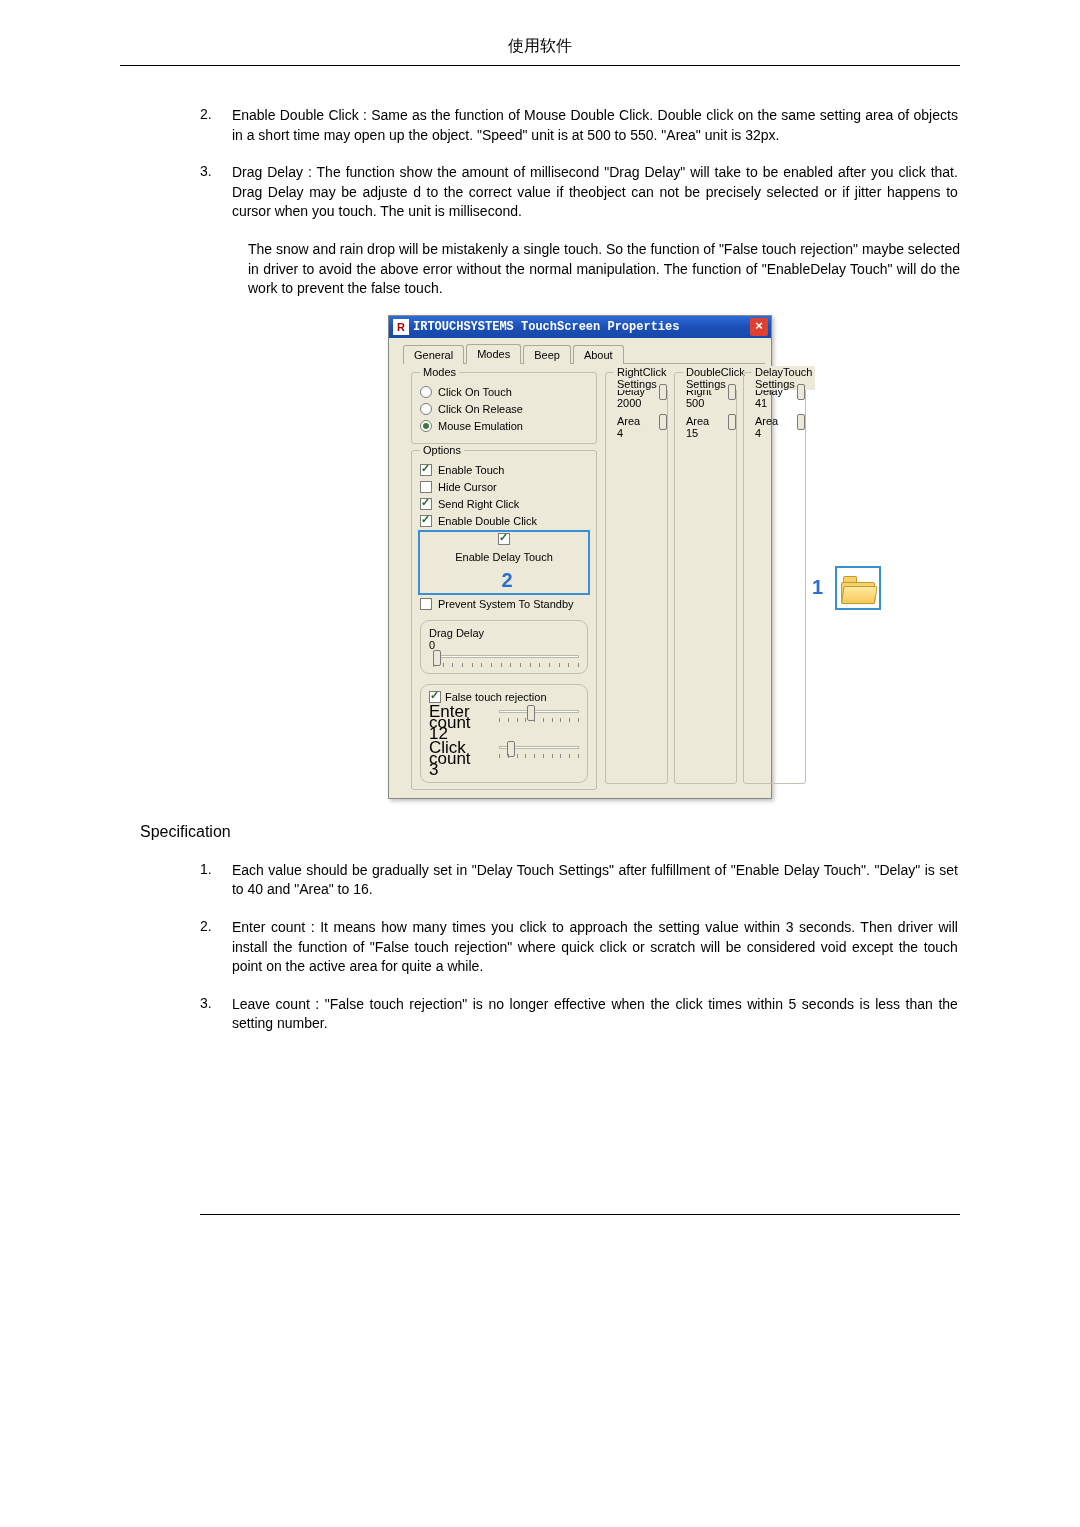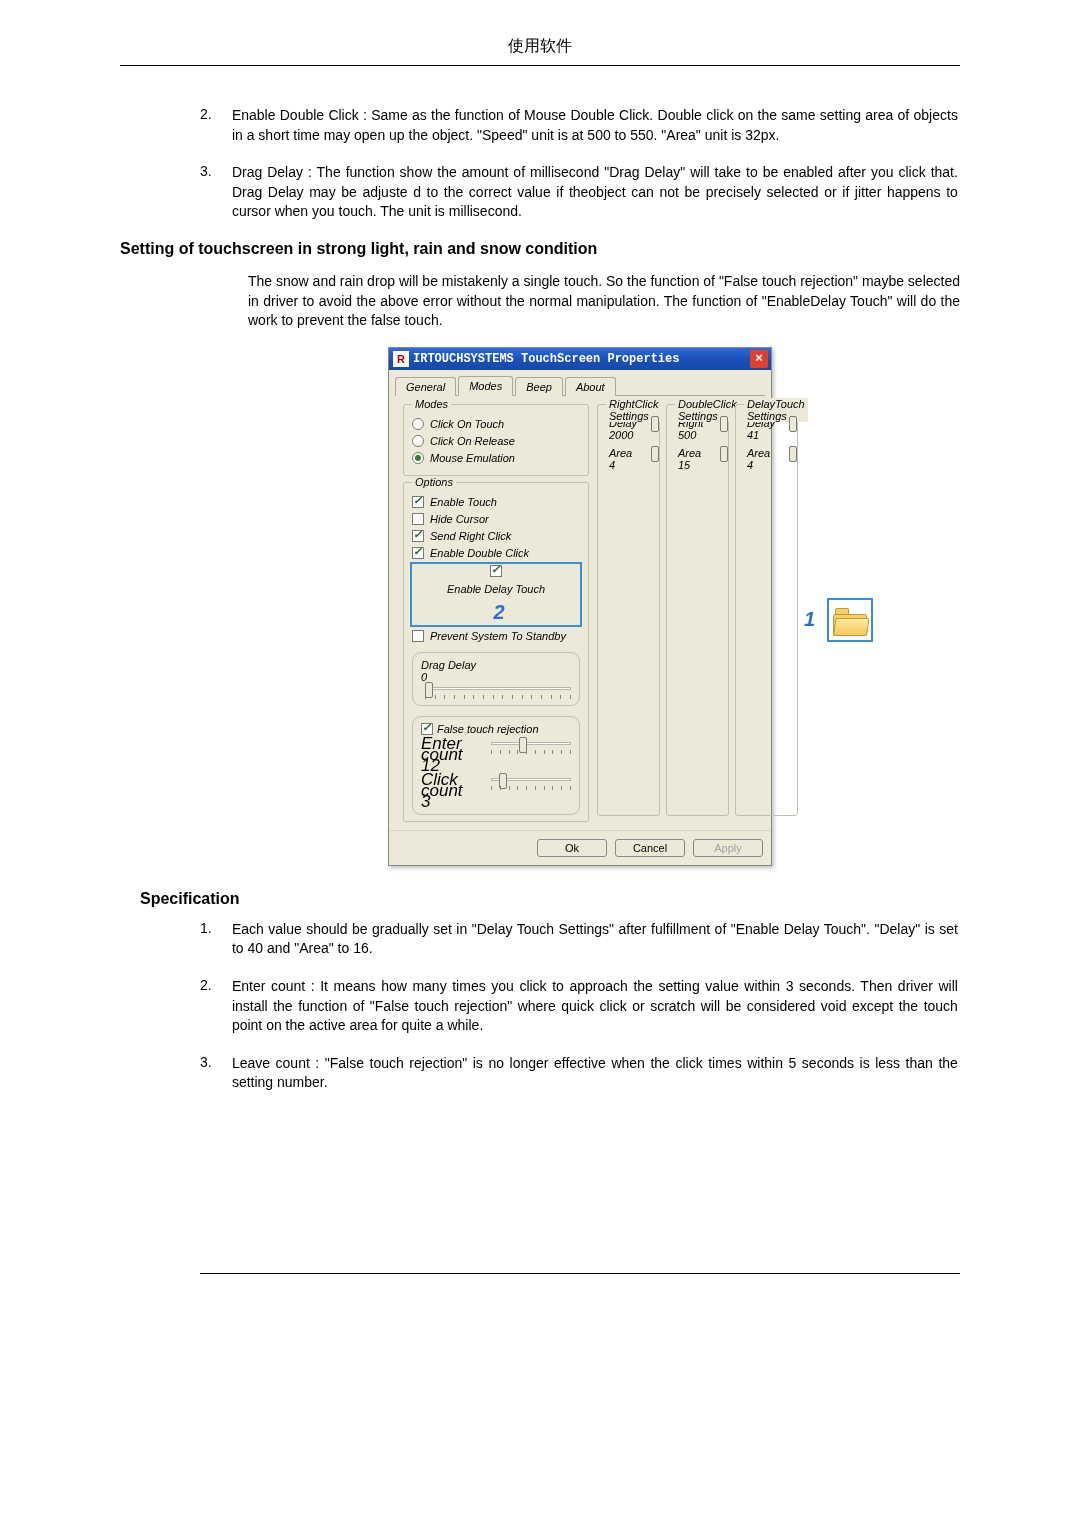--- a/index.html
+++ b/index.html
@@ -92,22 +92,21 @@
     background: #e04030;
     border-radius: 2px;
     color: #fff;
     text-align: center;
     line-height: 16px;
     font-size: 13px;
     font-family: Arial, sans-serif;
     cursor: pointer;
   }
   .tabs {
-    padding: 6px 6px 0 6px;
-    font-style: italic;
+    padding: 6px 6px 0 14px;
   }
   .tab-row {
     display: flex;
     align-items: flex-end;
     border-bottom: 1px solid #aca899;
   }
   .tab {
     padding: 3px 10px;
     border: 1px solid #aca899;
     border-bottom: none;
@@ -274,22 +273,22 @@
     width: 34px; height: 18px;
     bottom: 0; left: 0;
     background: linear-gradient(to bottom, #ffe9a0, #f5c95a);
     border: 1px solid #c19a2e;
     border-radius: 2px;
     transform: skewX(-8deg);
     transform-origin: bottom left;
   }
   h3.spec {
     font-size: 16px;
-    font-weight: bold;
-    margin: 16px 0 12px -60px;
+    font-weight: normal;
+    margin: 16px 0 20px -60px;
   }
   .footer-line {
     border-top: 1px solid #000;
     margin-top: 180px;
   }
   .nested-group {
     border: 1px solid #c0c0b0;
     border-radius: 9px;
     padding: 6px 8px 4px 8px;
     margin-top: 10px;
@@ -314,21 +313,20 @@
 
     <div class="numbered">
       <span class="num">2.</span>
       <span class="txt">Enable Double Click : Same as the function of Mouse Double Click. Double click on the same setting area of objects in a short time may open up the object. "Speed" unit is at 500 to 550. "Area" unit is 32px.</span>
     </div>
     <div class="numbered">
       <span class="num">3.</span>
       <span class="txt">Drag Delay : The function show the amount of millisecond "Drag Delay" will take to be enabled after you click that. Drag Delay may be adjuste d to the correct value if theobject can not be precisely selected or if jitter happens to cursor when you touch. The unit is millisecond.</span>
     </div>
 
-    <h2 class="section">Setting of touchscreen in strong light, rain and snow condition</h2>
     <p class="para">The snow and rain drop will be mistakenly a single touch. So the function of "False touch rejection" maybe selected in driver to avoid the above error without the normal manipulation. The function of "EnableDelay Touch" will do the work to prevent the false touch.</p>
 
     <div class="dialog-wrap">
       <div class="win">
         <div class="titlebar">
           <div class="icon">R</div>
           <div class="title">IRTOUCHSYSTEMS TouchScreen Properties</div>
           <div class="closebtn">×</div>
         </div>
 
@@ -627,25 +625,20 @@
                     <div class="tab"></div>
                     <div class="back"></div>
                     <div class="front"></div>
                   </div>
                 </div>
               </div>
             </div>
           </div>
         </div>
 
-        <div class="buttons">
-          <div class="btn">Ok</div>
-          <div class="btn">Cancel</div>
-          <div class="btn disabled">Apply</div>
-        </div>
       </div>
     </div>
 
     <h3 class="spec">Specification</h3>
 
     <div class="numbered">
       <span class="num">1.</span>
       <span class="txt">Each value should be gradually set in "Delay Touch Settings" after fulfillment of "Enable Delay Touch". "Delay" is set to 40 and "Area" to 16.</span>
     </div>
     <div class="numbered">

